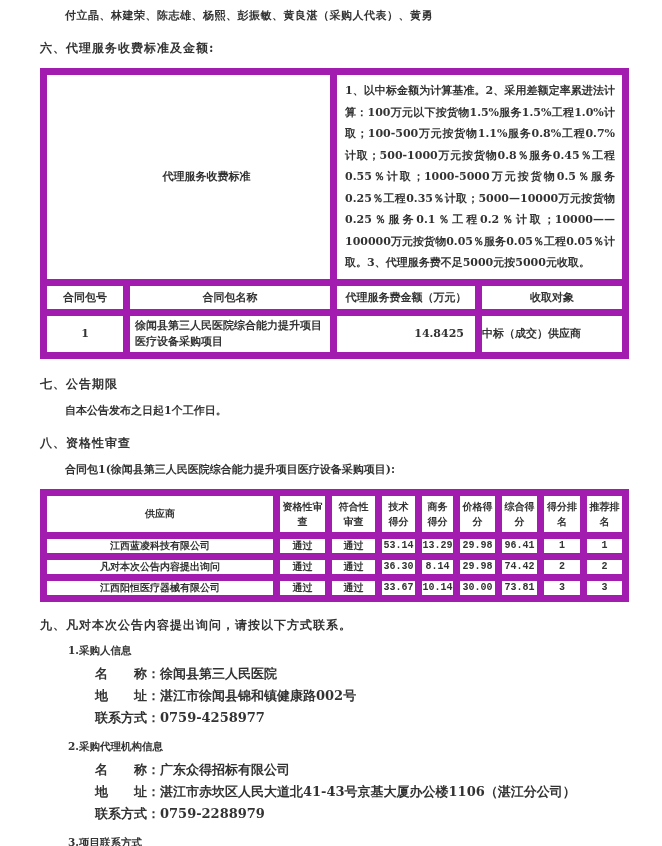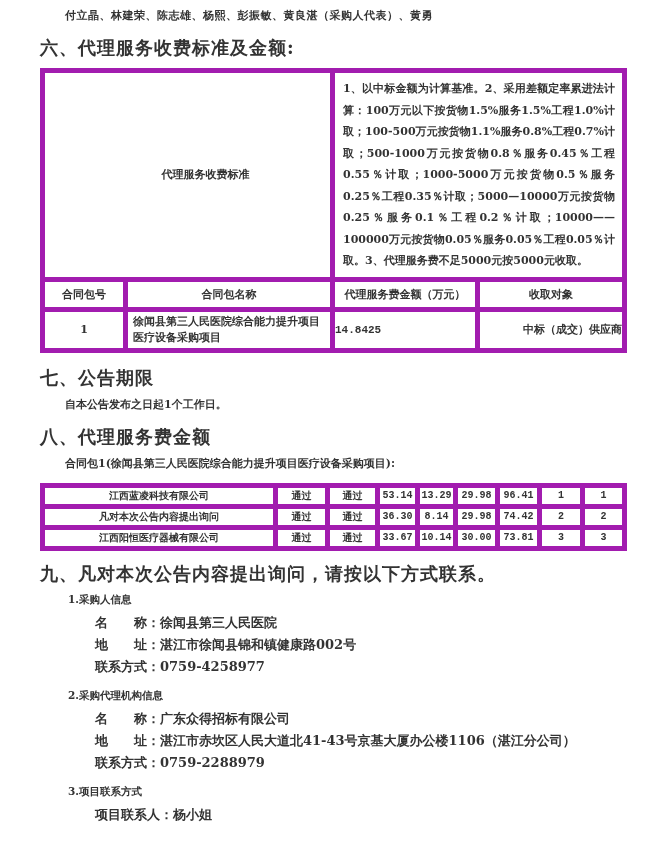--- a/index.html
+++ b/index.html
@@ -15,49 +15,49 @@
     padding:8px 40px 0 40px;
     font-weight:700;
   }
   .committee {
     margin-left:25px;
     font-size:11px;
     line-height:15px;
     letter-spacing:0.5px;
   }
   .sec-heading {
-    font-size:18px;
+    font-size:12px;
     letter-spacing:1px;
     margin-top:17px;
     line-height:16px;
   }
   .indent-body {
     margin-left:25px;
     margin-top:11px;
     font-size:11px;
     line-height:15px;
   }
   table { border-collapse:collapse; table-layout:fixed; margin-top:12px; }
-  td { border:5px solid #a21caf; vertical-align:middle; }
+  td { border:7px solid #a21caf; vertical-align:middle; }
 
   
   .fee-table { width:582px; }
   .fee-table td { font-size:11px; }
   .fee-standard-label { text-align:center;padding-left:36px; }
   .fee-standard-text {
     padding:5px 7px 5px 8px;
     line-height:21.5px;
     text-align:justify;
   }
   .fee-head td { height:30px; text-align:center; }
   .fee-row td { height:38px; }
   .pkg-no { text-align:center; }
   .pkg-name { padding:2px 5px; line-height:16px; }
-  .amount { padding-right:11px;font-family:Liberation Mono, monospace; }
-  .target { text-align:right; }
+  .amount { text-align:right; padding-right:11px; }
+  .target { text-align:left; }
 
   
   .score-table { width:582px; }
   .score-table td { font-size:10px; text-align:center; }
   .score-table .head td { padding:3px 2px; line-height:15px; height:37px; }
   .score-table .srow td { height:21px;font-family:Liberation Mono, monospace; }
 
   .sub-block { margin-left:28px; margin-top:10px; }
   .sub-title { font-size:10.5px; line-height:14px; }
   .contact-lines { margin-left:27px; margin-top:6px; }
@@ -95,36 +95,47 @@
       <td class="pkg-name">徐闻县第三人民医院综合能力提升项目医疗设备采购项目</td>
       <td class="amount">14.8425</td>
       <td class="target">中标（成交）供应商</td>
     </tr>
   </tbody>
     </table>
 
   <div class="sec-heading">七、公告期限</div>
   <div class="indent-body">自本公告发布之日起1个工作日。</div>
 
-  <div class="sec-heading">八、代理服务费金额</div>
+  <div class="sec-heading">八、资格性审查</div>
   <div class="indent-body">合同包1(徐闻县第三人民医院综合能力提升项目医疗设备采购项目):</div>
 
   <table class="score-table">
     <colgroup>
       <col style="width:233px">
         <col style="width:52px">
         <col style="width:50px">
       <col style="width:40px">
         <col style="width:38px">
         <col style="width:42px">
       <col style="width:42px">
         <col style="width:43px">
         <col style="width:42px">
     </colgroup>
     <tbody>
+        <tr class="head">
+      <td>供应商</td>
+      <td>资格性审查</td>
+      <td>符合性审查</td>
+      <td>技术得分</td>
+      <td>商务得分</td>
+      <td>价格得分</td>
+      <td>综合得分</td>
+      <td>得分排名</td>
+      <td>推荐排名</td>
+    </tr>
     <tr class="srow">
       <td>江西蓝凌科技有限公司</td>
       <td>通过</td>
       <td>通过</td>
       <td>53.14</td>
       <td>13.29</td>
       <td>29.98</td>
       <td>96.41</td>
       <td>1</td>
       <td>1</td>

